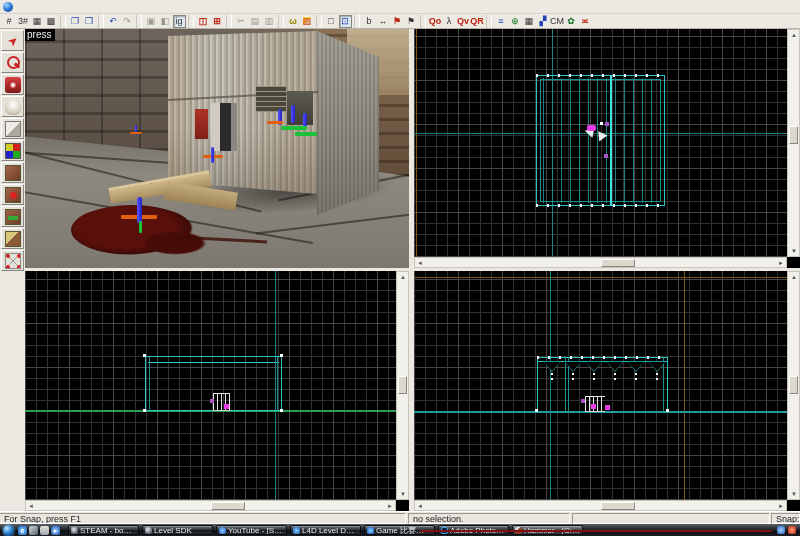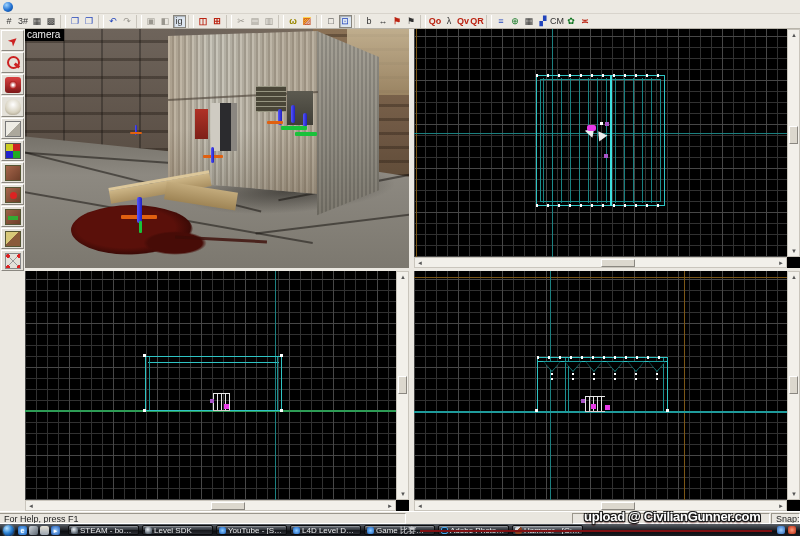--- a/index.html
+++ b/index.html
@@ -348,21 +348,21 @@
     <div class="gz gz-o" style="left:105px;top:103px;width:12px;height:2px"></div>
 
     <div class="plank1"></div>
     <div class="plank2"></div>
     <div class="blood"></div>
     <div class="blood2"></div>
     <div class="blood-streak"></div>
     <div class="gz gz-o" style="left:96px;top:186px;width:36px;height:4px"></div>
     <div class="gz gz-b" style="left:112px;top:168px;width:5px;height:26px"></div>
     <div class="gz gz-g" style="left:114px;top:192px;width:3px;height:12px"></div>
-    <div class="cam-label">camera</div>
+    <div class="cam-label">press</div>
   </div>
 
   <div class="vp" style="left:414px;top:29px;width:386px;height:239px">
     <div class="grid2d" style="width:373px;height:228px">
       <div class="orange-v" style="left:2px"></div>
       <div class="axis-v" style="left:138px"></div>
       <div class="axis-h" style="top:104px"></div>
       <div class="struct" style="left:122px;top:46px;width:129px;height:131px">
         <div class="inner"></div>
         <div class="studs"></div>
@@ -464,26 +464,26 @@
       <div class="thumb" style="top:104px"></div>
     </div>
     <div class="sb sb-h" style="left:0;bottom:0;width:373px">
       <span class="arrow l">◄</span>
         <span class="arrow r">►</span>
       <div class="thumb" style="left:186px"></div>
     </div>
   </div>
 
   <div class="statusbar">
-    <div class="sb-seg" style="left:0;width:406px;border-left:none">For Help, press F1</div>
+    <div class="sb-seg" style="left:0;width:406px;border-left:none">For Snap, press F1</div>
+    <div class="sb-seg" style="left:408px;width:162px">no selection.</div>
     <div class="sb-seg" style="left:572px;width:198px"></div>
     <div class="sb-seg" style="left:771px;width:29px">Snap: Of</div>
   </div>
 
-  <div class="watermark">upload @ CivilianGunner.com</div>
   <div class="wm-line"></div>
 
   <div class="taskbar">
     <div class="start-orb"></div>
     <div class="ql">
         <span class="ql-ic ql-ie"></span>
         <span class="ql-ic ql-desk"></span>
         <span class="ql-ic ql-mail"></span>
         <span class="ql-ic ql-wmp"></span>
       </div>

